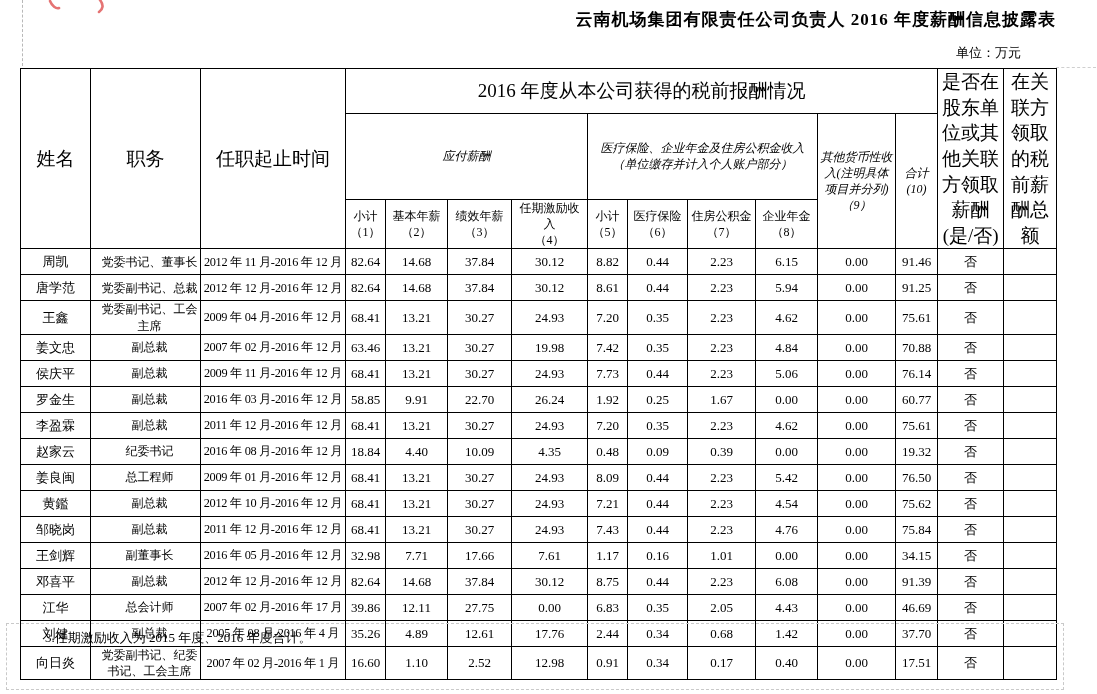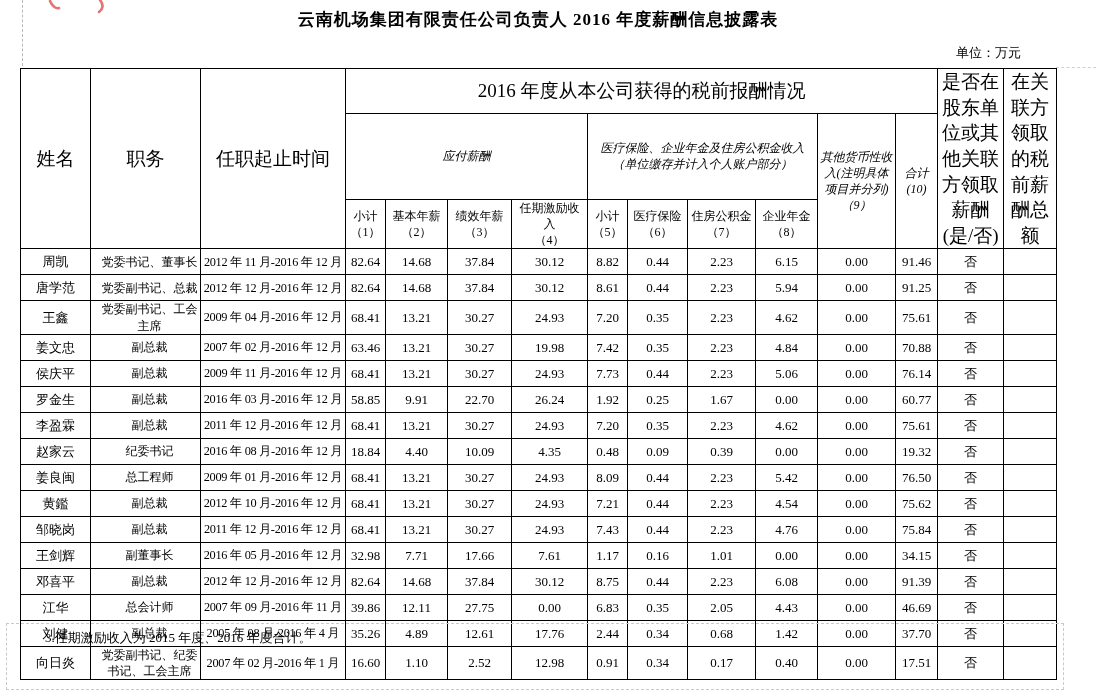--- a/index.html
+++ b/index.html
@@ -1,21 +1,21 @@
 <!DOCTYPE html>
 <html><head>
 <meta charset="utf-8">
 <style>
   html,body{margin:0;padding:0;}
   body{background:#ffffff;font-family:"Liberation Serif","DejaVu Serif",serif;color:#000;}
   .page{position:relative;width:1097px;height:694px;background:#fff;overflow:hidden;}
   .red-marks{position:absolute;left:38px;top:0;}
   .guide-v{position:absolute;left:22px;top:0;height:66px;border-left:1px dashed #b8b8b8;}
   .guide-h{position:absolute;left:1056px;top:67px;width:40px;border-top:1px dashed #cfcfcf;}
-  .title{position:absolute;left:20px;top:8px;width:1036px;text-align:center;
+  .title{position:absolute;left:20px;top:8px;width:1036px;text-align:right;
          font-size:17px;font-weight:bold;letter-spacing:1px;}
   .unit{position:absolute;top:44px;left:956px;width:100px;font-size:13px;text-align:left;}
   table.salary{position:absolute;left:20px;top:68px;width:1036px;border-collapse:collapse;table-layout:fixed;}
   table.salary th,table.salary td{border:1px solid #000;text-align:center;vertical-align:middle;
          padding:0 2px;overflow:hidden;font-weight:normal;line-height:1.35;}
   tr.h1{height:45px;} tr.h1 th{font-size:19px;}
   tr.h2{height:47px;font-style:italic;} tr.h2 th{font-size:12px;}
   tr.h3{height:42px;} tr.h3 th{font-size:12px;}
   .pre{white-space:pre-line;}
   tbody td{font-size:13px;height:25px;}
@@ -317,21 +317,21 @@
           <td class="num">2.23</td>
           <td class="num">6.08</td>
           <td class="num">0.00</td>
           <td class="num">91.39</td>
           <td class="rel">否</td>
           <td class="amt"></td>
         </tr>
         <tr>
           <td class="name">江华</td>
           <td class="pos">总会计师</td>
-          <td class="term">2007 年 09 月-2016 年 11 月</td>
+          <td class="term">2007 年 02 月-2016 年 17 月</td>
           <td class="num">39.86</td>
           <td class="num">12.11</td>
           <td class="num">27.75</td>
           <td class="num">0.00</td>
           <td class="num">6.83</td>
           <td class="num">0.35</td>
           <td class="num">2.05</td>
           <td class="num">4.43</td>
           <td class="num">0.00</td>
           <td class="num">46.69</td>

